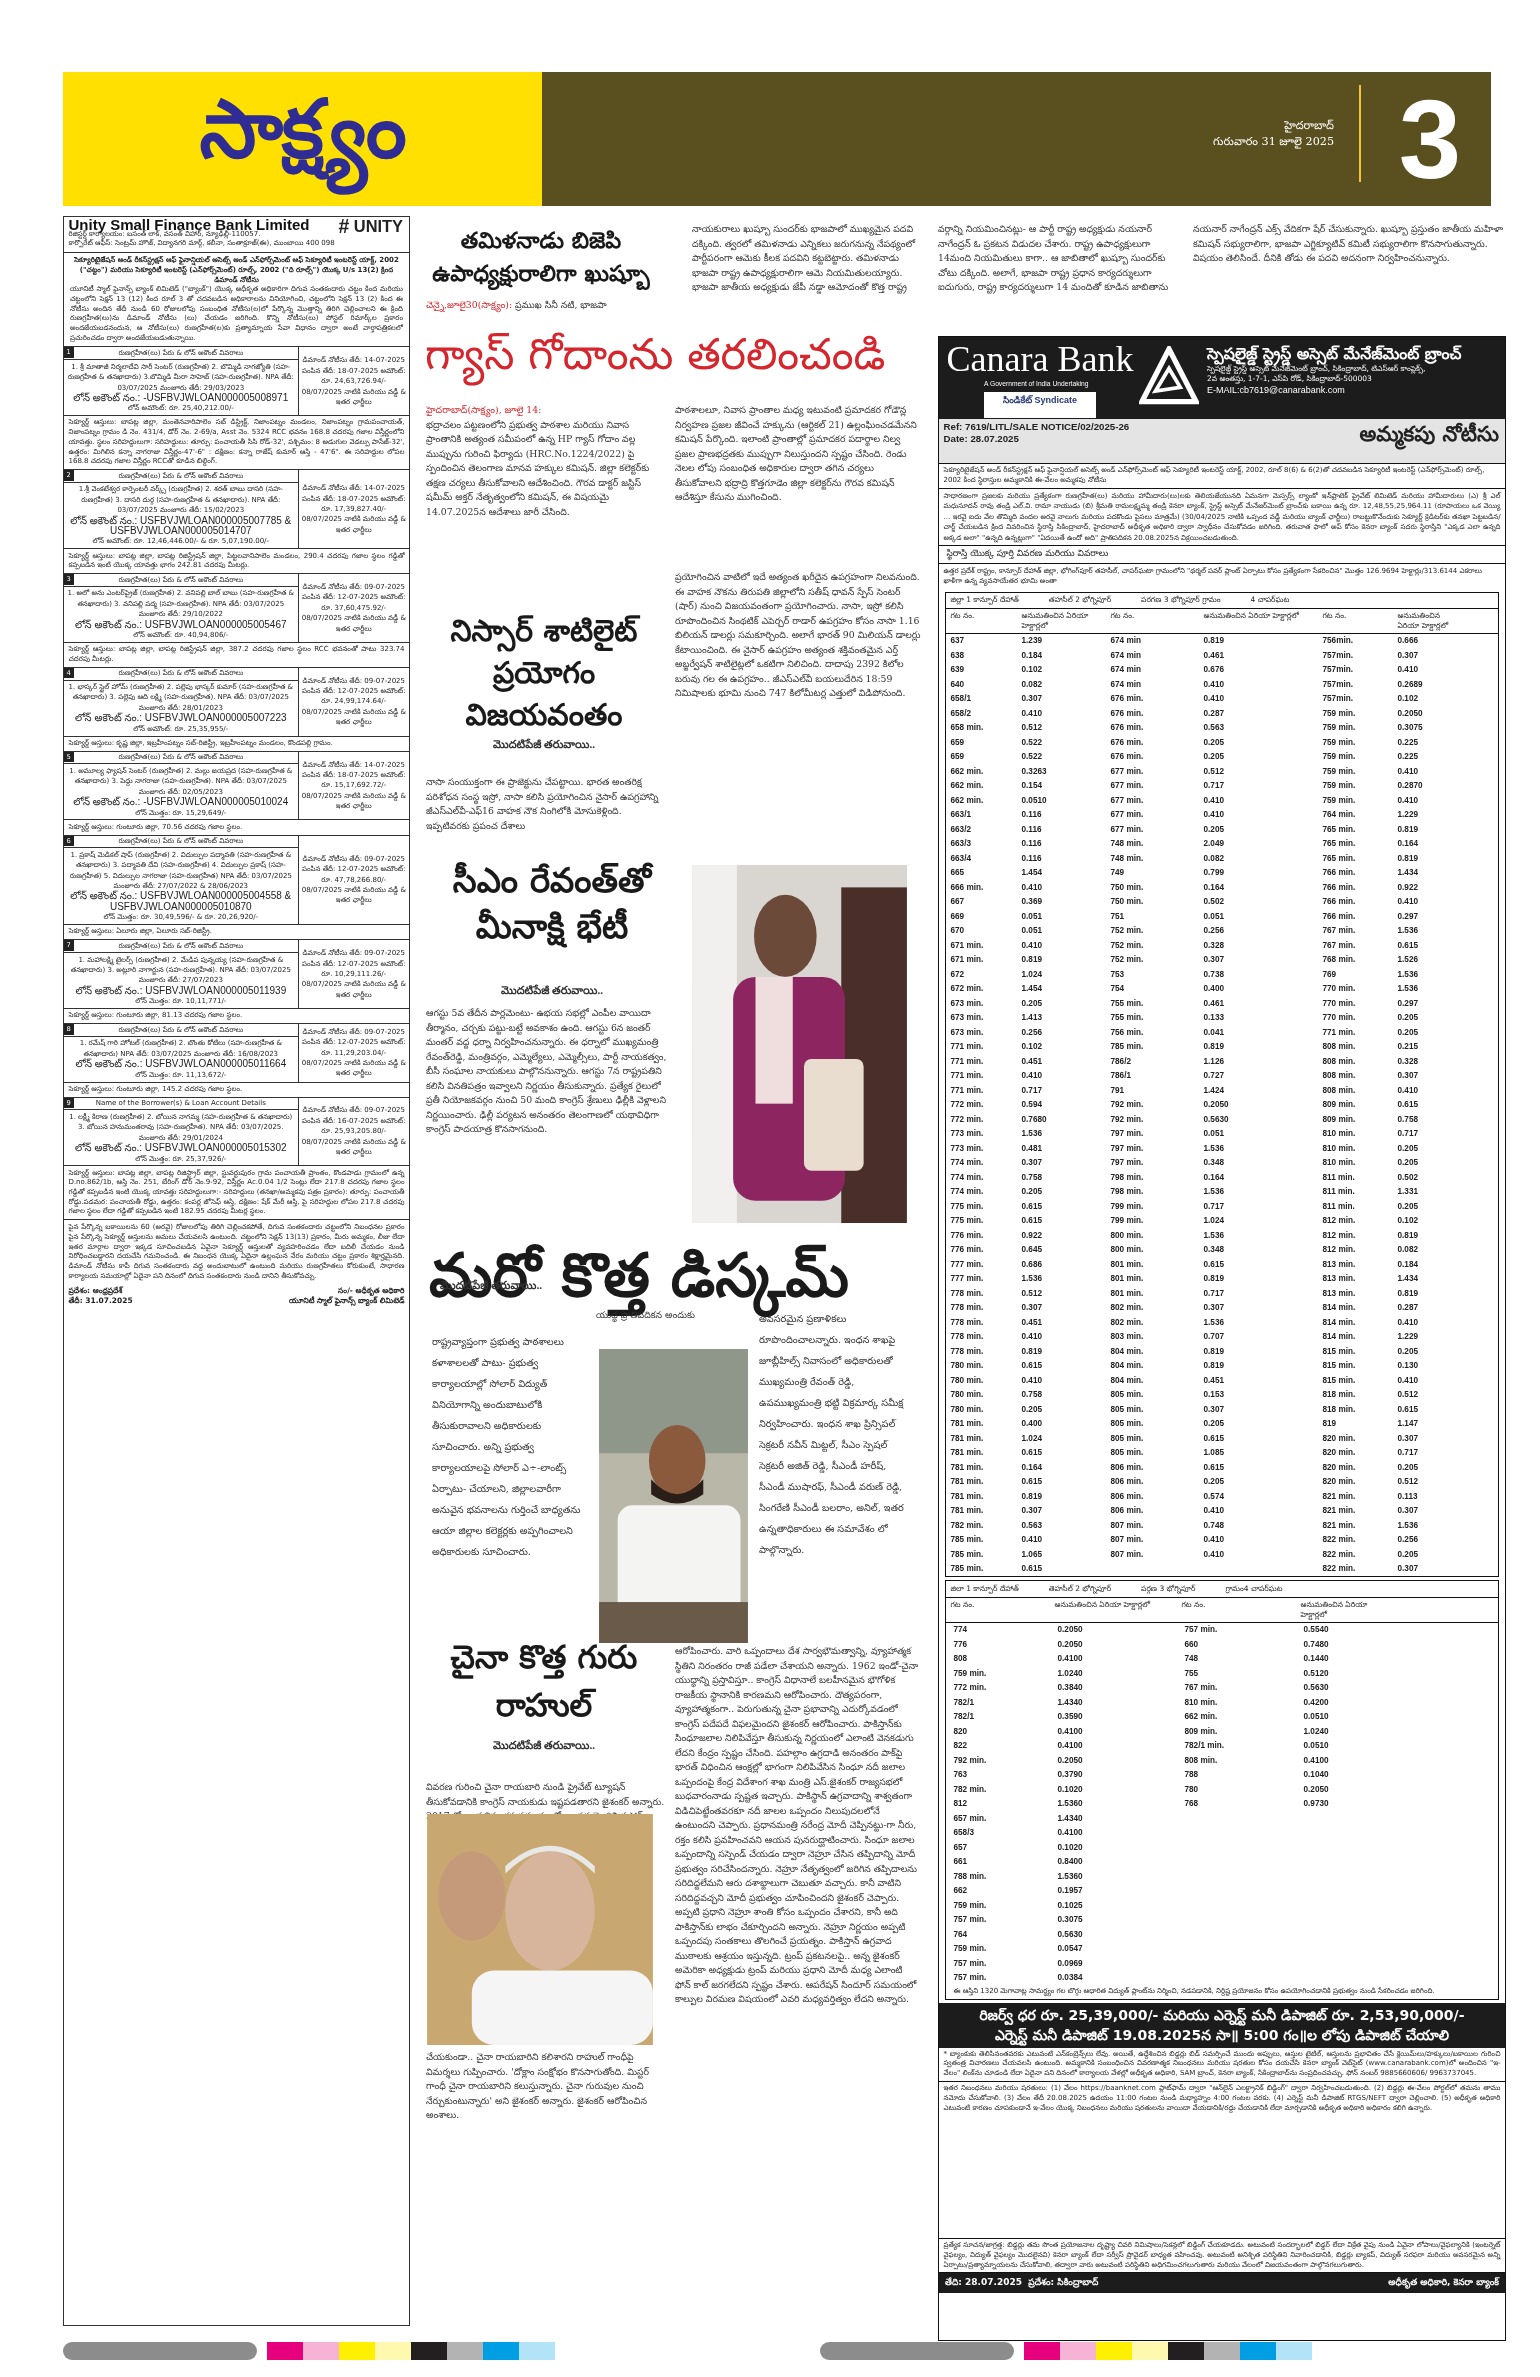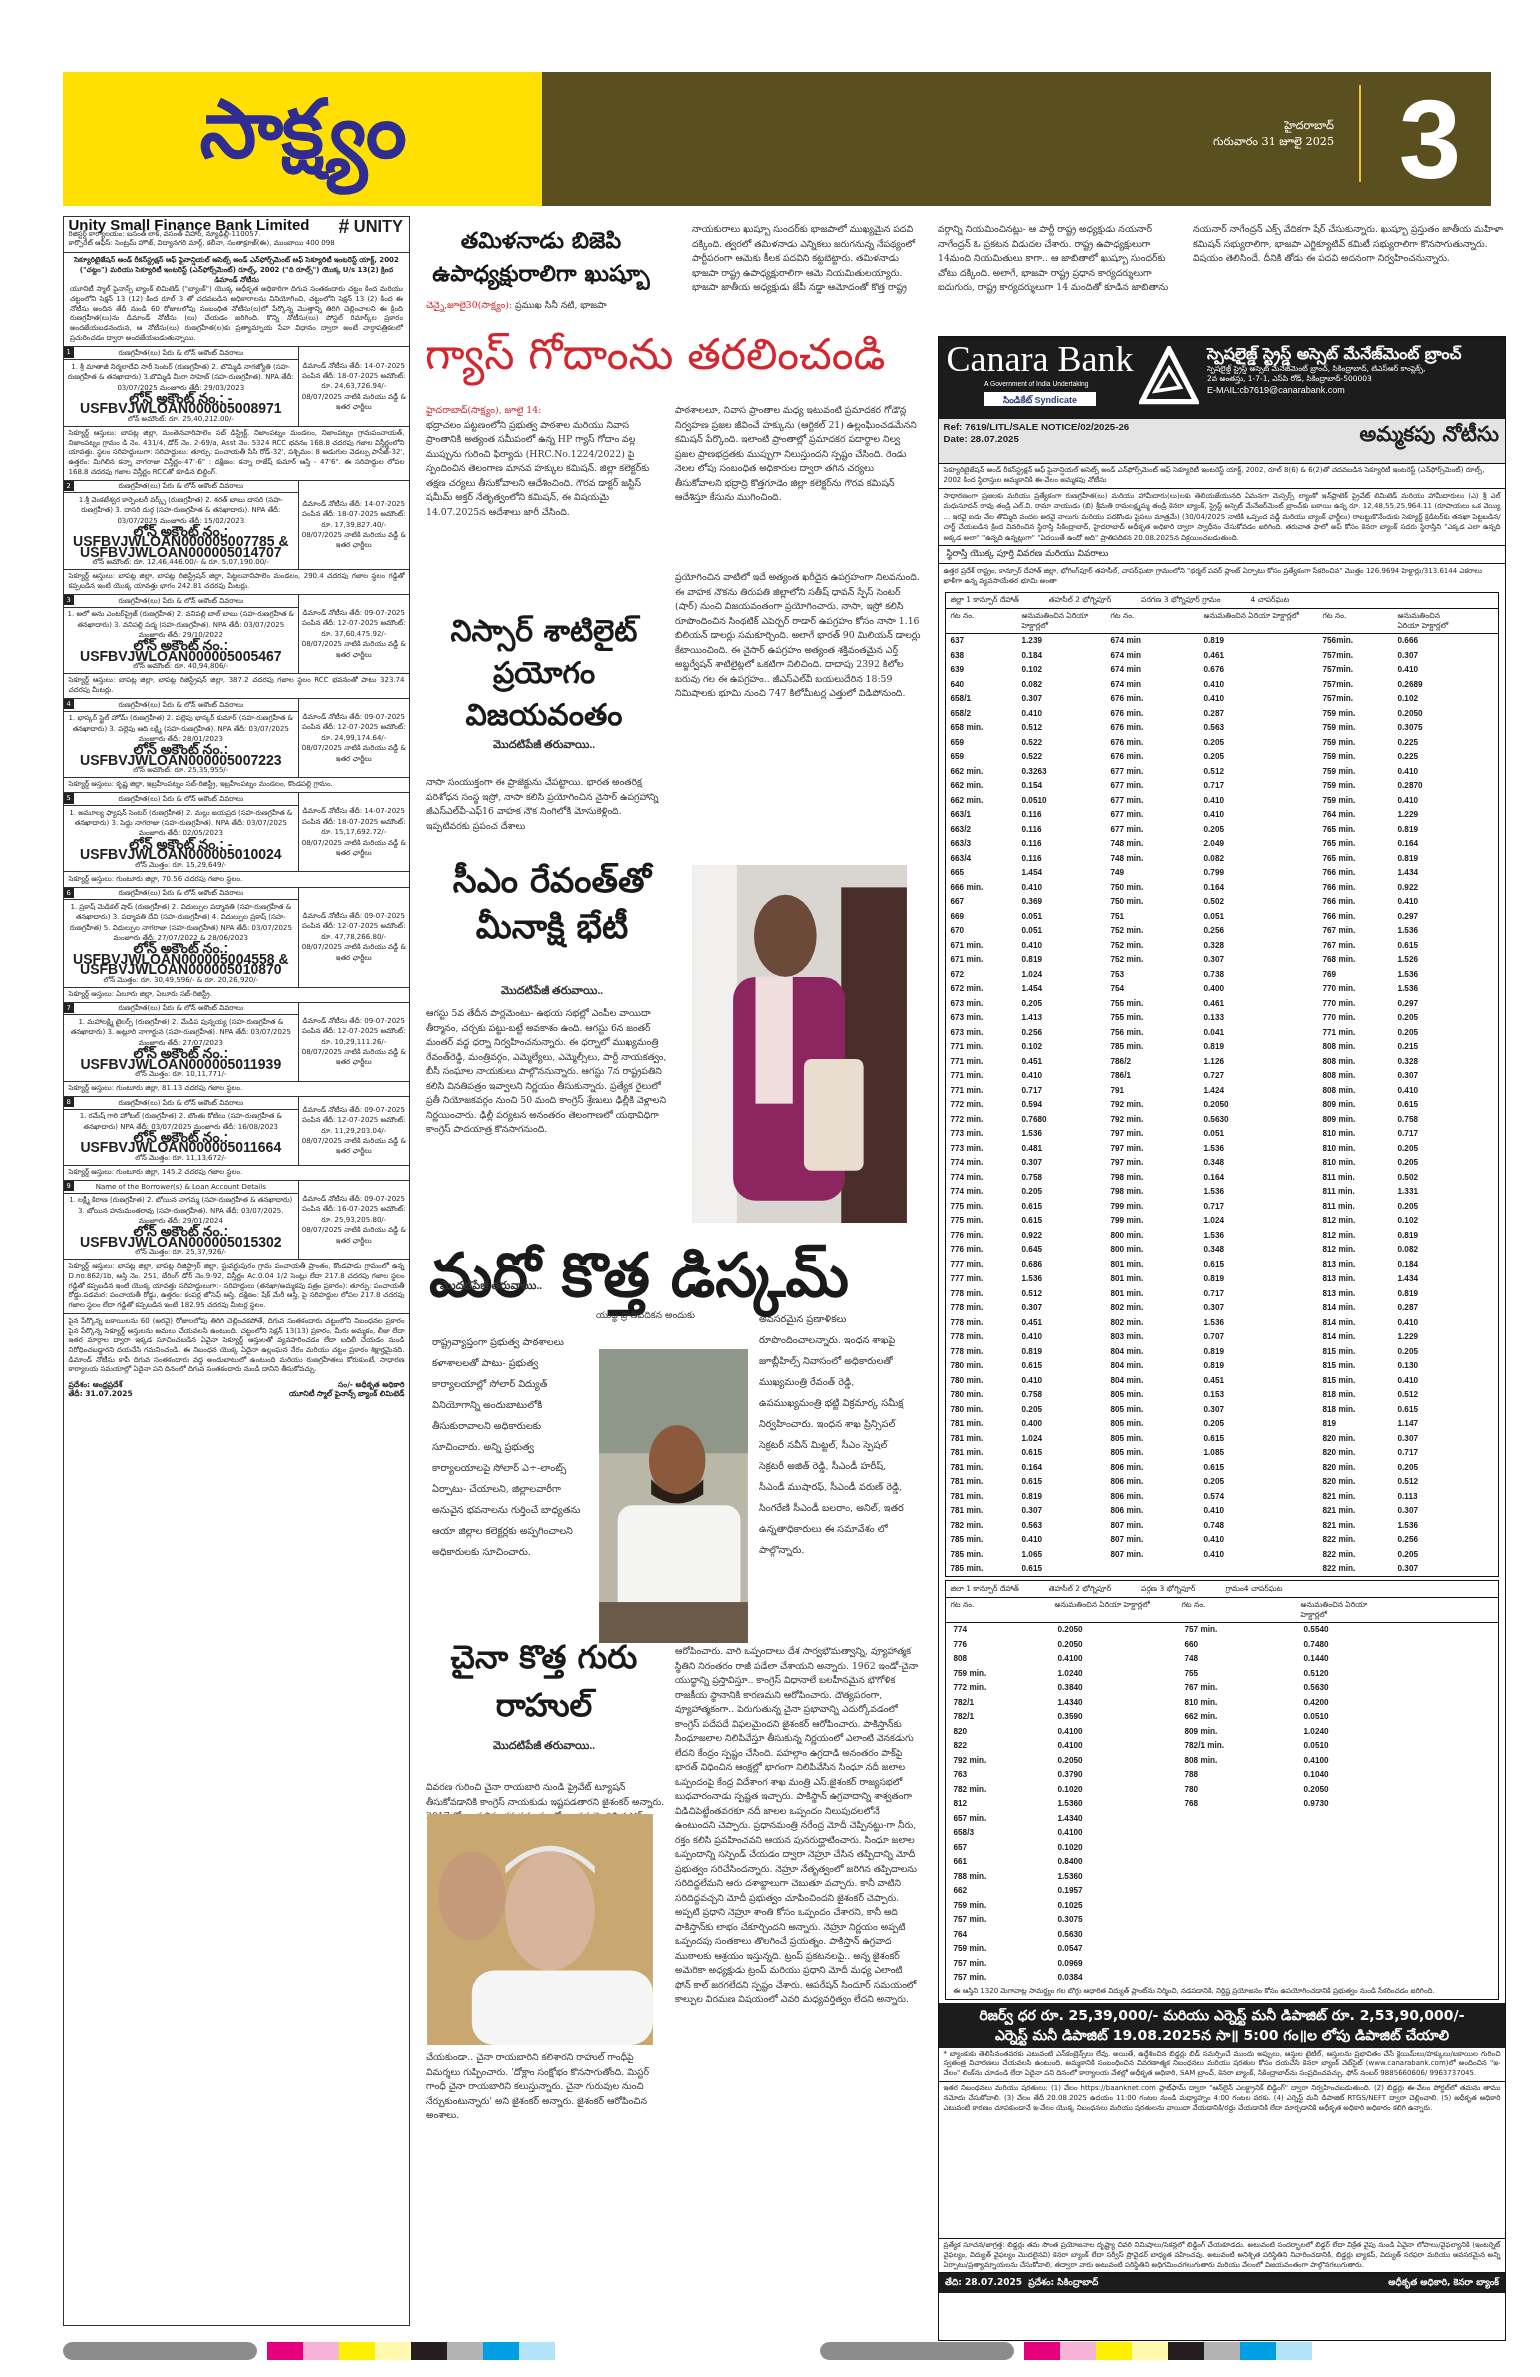--- a/index.html
+++ b/index.html
@@ -23,40 +23,40 @@
   .u-logo{position:absolute;right:6px;top:4.5px;font-family:"Liberation Sans",sans-serif;font-weight:bold;font-size:16.4px;color:#222;display:flex;align-items:center;gap:4.5px}
   .u-logo .sym{font-size:19.4px}
   .u-addr{font-size:7px;line-height:9.7px}
   .u-intro{padding:3px 6px;border-bottom:0.7px solid #333;font-size:7px;line-height:9.7px;text-align:justify}
   .u-intro .c{text-align:center;font-weight:bold}
   .u-block{border-bottom:0.7px solid #333}
   .u-row{display:flex;border-bottom:0.7px solid #333}
   .u-left{flex:0 0 68%;border-right:0.7px solid #333;text-align:center;font-size:7px;line-height:10.4px}
   .u-left .hd{border-bottom:0.7px solid #333;padding:0.7px 0}
   .u-left .bd{padding:1.5px 3px}
-  .u-left .acc{font-family:"Liberation Sans",sans-serif;font-weight:bold;font-size:14px}
+  .u-left .acc{font-family:"Liberation Sans",sans-serif;font-weight:normal;font-size:10px}
   .u-right{flex:1;display:flex;flex-direction:column;justify-content:center;text-align:center;font-size:7px;line-height:10.4px;padding:2.2px}
   .u-num{position:absolute;left:-0.7px;width:10.4px;height:10.4px;background:#222;color:#fff;font-size:6.7px;text-align:center;line-height:10.4px}
   .u-assets{padding:2.2px 4.5px;font-size:7px;line-height:9.7px;text-align:justify}
   .u-foot{padding:3px 4.5px;font-size:7px;line-height:9.7px;text-align:justify}
   .u-sign{display:flex;justify-content:space-between;padding:1.5px 4.5px;font-size:7.5px;font-weight:bold}
 
   
   .hl{position:absolute;font-family:"DejaVu Sans",sans-serif;font-weight:bold;color:#1a1a1a;text-align:center;line-height:1.05}
   .body{position:absolute;font-family:"DejaVu Serif",serif;font-size:9.3px;line-height:14.5px;color:#333;text-align:left;overflow:hidden}
   .dateline{color:#d4262c}
   .sub{position:absolute;font-family:Liberation Serif, serif;font-weight:bold;font-size:11.2px;color:#333;text-align:center}
   .photo{position:absolute;overflow:hidden}
 
   
   #canara{left:938px;top:336px;width:568px;height:2005px;border:1.5px solid #111}
   .c-head{position:relative;height:82px;background:#1c1c1c;color:#fff}
   .c-name{position:absolute;left:7.5px;top:3px;font-family:"Liberation Serif",serif;font-size:36px;line-height:39px}
   .c-sub{position:absolute;left:45px;top:43px;font-size:6.7px;font-family:"Liberation Sans",sans-serif}
-  .c-synd{position:absolute;left:45px;top:55px;width:112px;height:14px;background:#fff;color:#2a3a7a;font-family:"Liberation Sans",sans-serif;font-weight:bold;font-size:9px;text-align:center;line-height:16.4px}
+  .c-synd{position:absolute;left:45px;top:55px;width:112px;height:26px;background:#fff;color:#2a3a7a;font-family:"Liberation Sans",sans-serif;font-weight:bold;font-size:9px;text-align:center;line-height:16.4px}
   .c-tri{position:absolute;left:200px;top:9px}
   .c-branch{position:absolute;left:268px;top:6px;width:294px}
   .c-branch .t{font-weight:bold;font-size:15.7px;line-height:21px}
   .c-branch .a{font-size:7.5px;line-height:10.4px}
   .c-branch .m{font-family:"Liberation Sans",sans-serif;font-size:9px;line-height:11.2px}
   .c-ref{position:relative;height:45px;background:#e4e4e4;border-bottom:1.5px solid #111;padding:1.5px 4.5px}
   .c-ref .r{font-family:"Liberation Sans",sans-serif;font-weight:bold;font-size:9.7px;line-height:12px}
   .c-ref .big{position:absolute;right:6px;top:1.5px;font-weight:bold;font-size:21px;line-height:27px}
   .c-act{padding:2.2px 4.5px;border-bottom:0.7px solid #111;font-size:7px;line-height:9.7px}
   .c-para{padding:2.2px 4.5px;border-bottom:0.7px solid #111;font-size:7px;line-height:10.4px;text-align:justify}

